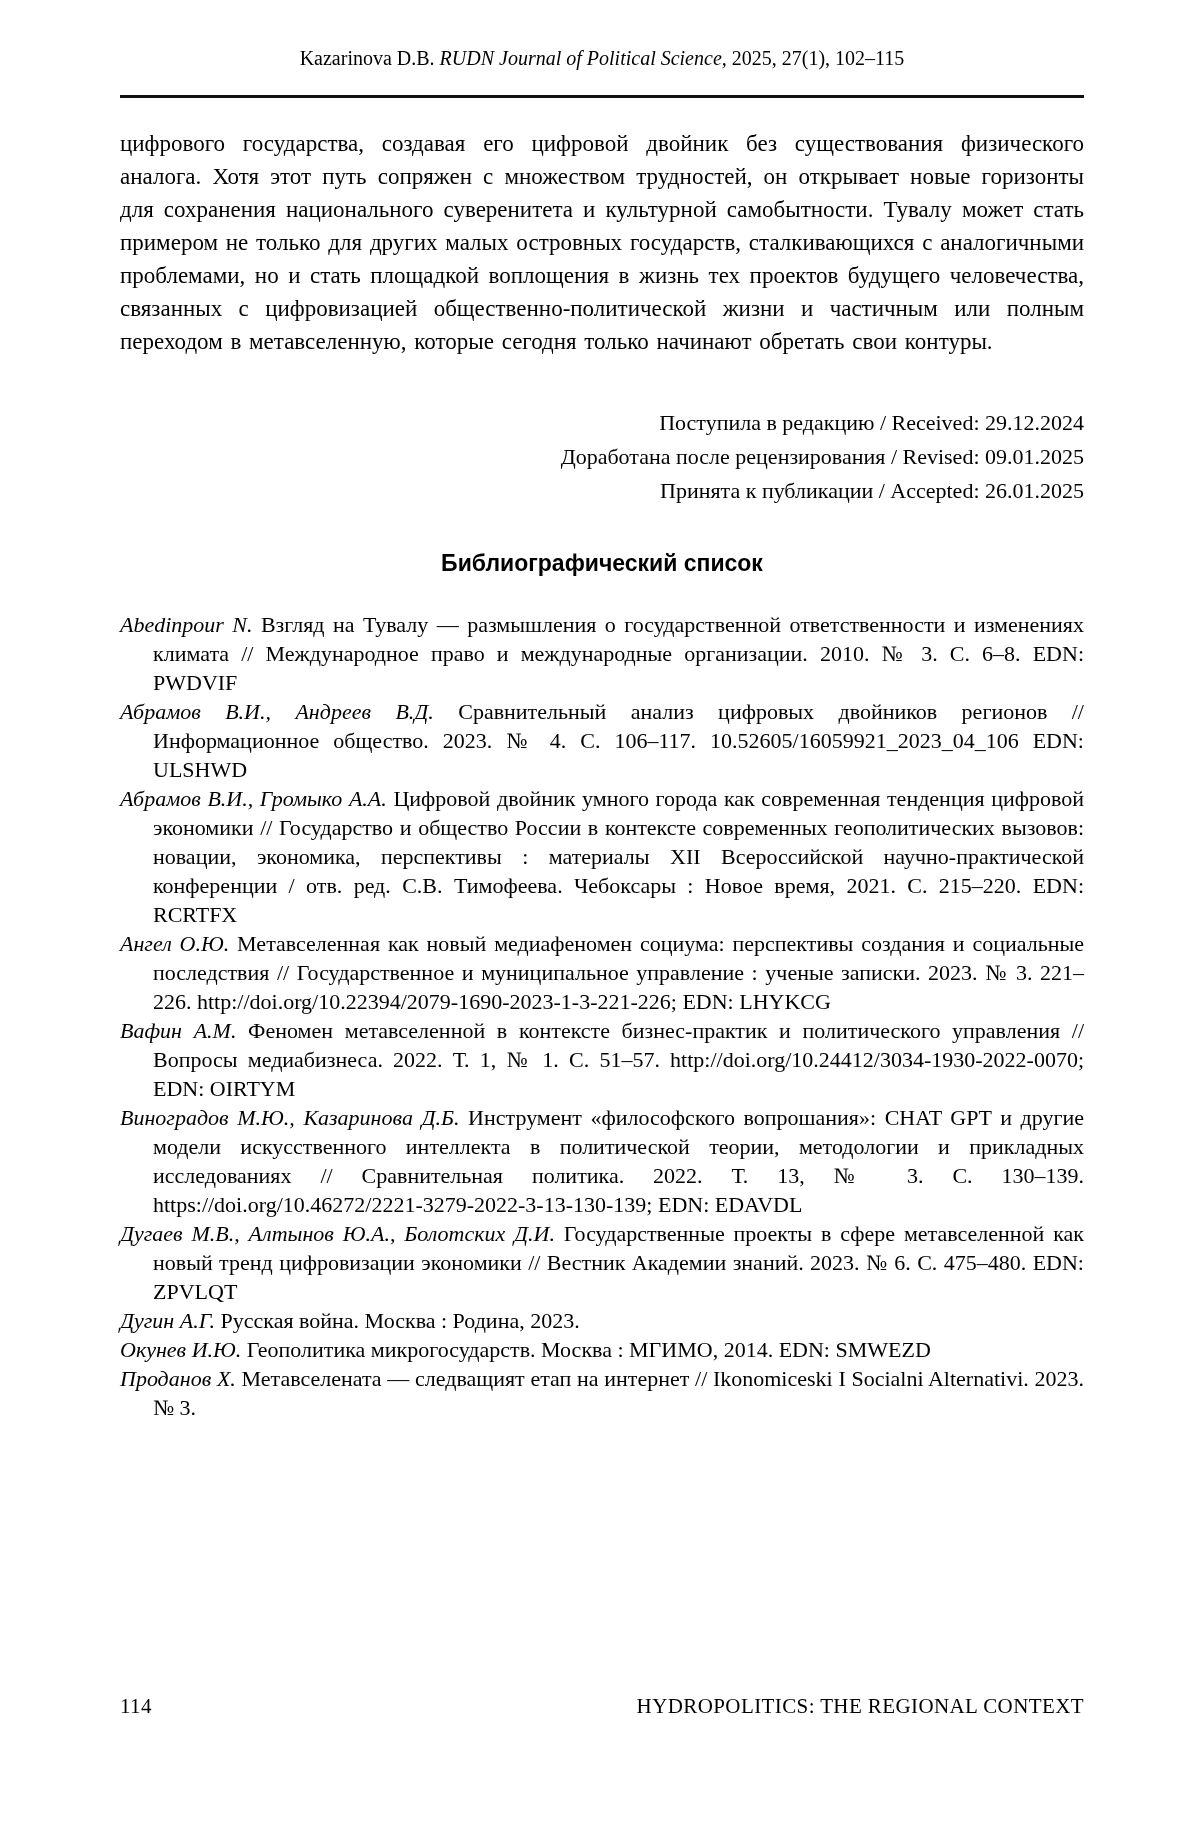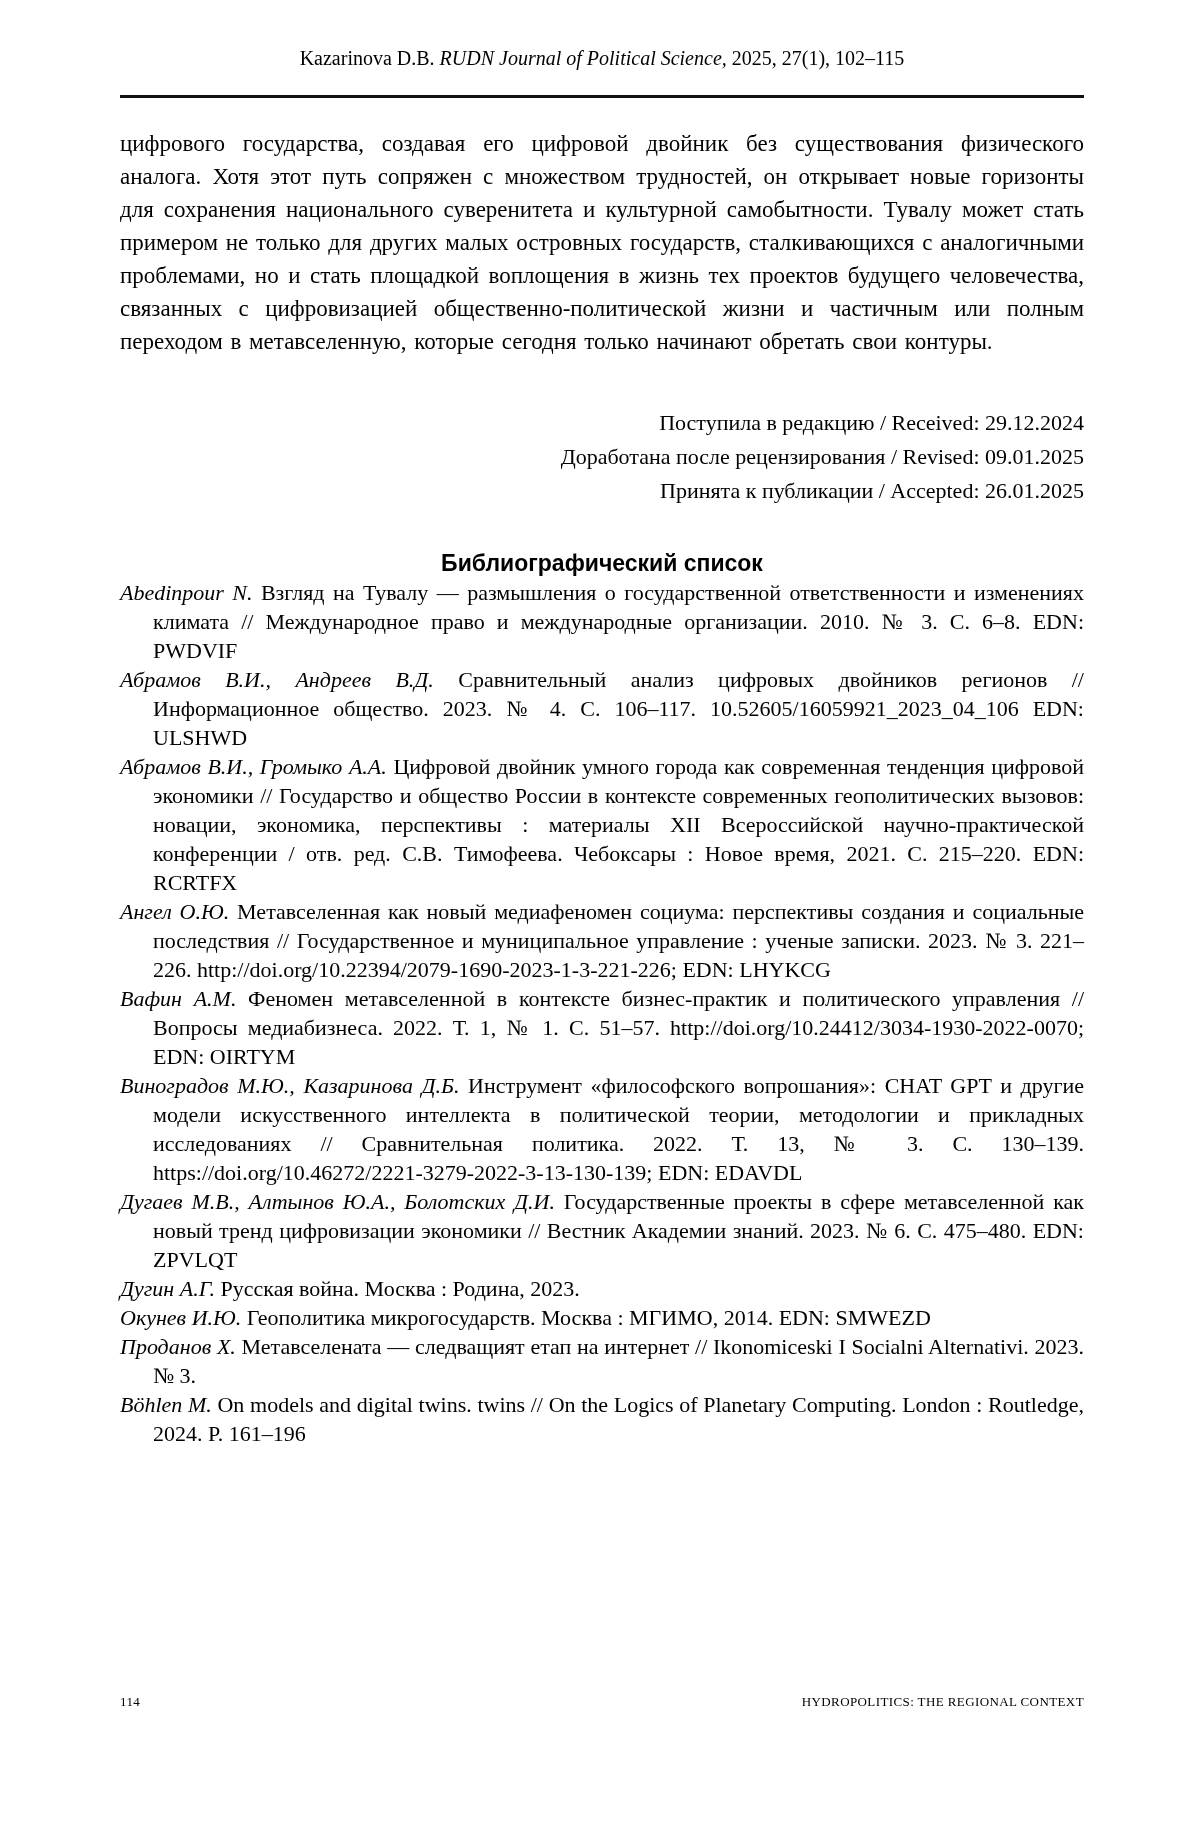--- a/index.html
+++ b/index.html
@@ -44,40 +44,40 @@
   }
   .bib-heading {
     margin-top: 40px;
     text-align: center;
     font-family: "Liberation Sans", sans-serif;
     font-weight: bold;
     font-size: 23px;
     line-height: 30px;
   }
   .reference-list {
-    margin: 0 0 0 0;
+    margin: 32px 0 0 0;
     padding: 0;
     list-style: none;
     font-size: 22px;
     line-height: 29px;
     text-align: justify;
   }
   .reference-list li {
     padding-left: 33px;
     text-indent: -33px;
     overflow-wrap: anywhere;
   }
   .reference-list .au { font-style: italic; }
   .page-footer {
     position: absolute;
     left: 120px; right: 116px; top: 1694px;
     display: flex;
     justify-content: space-between;
     align-items: baseline;
-    font-size: 13px;
+    font-size: 21px;
     letter-spacing: 0.4px;
   }
 </style>
 </head>
 <body>
 
 <div class="page">
 
   <div class="running-head">
     <span>Kazarinova D.B. </span><span class="it">RUDN Journal of Political Science,</span><span> 2025, 27(1), 102–115</span>
@@ -99,21 +99,20 @@
     <li><span class="au">Abedinpour N.</span><span> Взгляд на Тувалу — размышления о государственной ответственности и изменениях климата // Международное право и международные организации. 2010. № 3. С. 6–8. EDN: PWDVIF</span></li>
     <li><span class="au">Абрамов В.И., Андреев В.Д.</span><span> Сравнительный анализ цифровых двойников регионов // Информационное общество. 2023. № 4. С. 106–117. 10.52605/16059921_2023_04_106 EDN: ULSHWD</span></li>
     <li><span class="au">Абрамов В.И., Громыко А.А.</span><span> Цифровой двойник умного города как современная тенденция цифровой экономики // Государство и общество России в контексте современных геополитических вызовов: новации, экономика, перспективы : материалы XII Всероссийской научно-практической конференции / отв. ред. С.В. Тимофеева. Чебоксары : Новое время, 2021. С. 215–220. EDN: RCRTFX</span></li>
     <li><span class="au">Ангел О.Ю.</span><span> Метавселенная как новый медиафеномен социума: перспективы создания и социальные последствия // Государственное и муниципальное управление : ученые записки. 2023. № 3. 221–226. http://doi.org/10.22394/2079-1690-2023-1-3-221-226; EDN: LHYKCG</span></li>
     <li><span class="au">Вафин А.М.</span><span> Феномен метавселенной в контексте бизнес-практик и политического управления // Вопросы медиабизнеса. 2022. Т. 1, № 1. С. 51–57. http://doi.org/10.24412/3034-1930-2022-0070; EDN: OIRTYM</span></li>
     <li><span class="au">Виноградов М.Ю., Казаринова Д.Б.</span><span> Инструмент «философского вопрошания»: CHAT GPT и другие модели искусственного интеллекта в политической теории, методологии и прикладных исследованиях // Сравнительная политика. 2022. Т. 13, № 3. С. 130–139. https://doi.org/10.46272/2221-3279-2022-3-13-130-139; EDN: EDAVDL</span></li>
     <li><span class="au">Дугаев М.В., Алтынов Ю.А., Болотских Д.И.</span><span> Государственные проекты в сфере метавселенной как новый тренд цифровизации экономики // Вестник Академии знаний. 2023. № 6. С. 475–480. EDN: ZPVLQT</span></li>
     <li><span class="au">Дугин А.Г.</span><span> Русская война. Москва : Родина, 2023.</span></li>
     <li><span class="au">Окунев И.Ю.</span><span> Геополитика микрогосударств. Москва : МГИМО, 2014. EDN: SMWEZD</span></li>
     <li><span class="au">Проданов Х.</span><span> Метавселената — следващият етап на интернет // Ikonomiceski I Socialni Alternativi. 2023. № 3.</span></li>
-    <li><span class="au">Böhlen M.</span><span> On models and digital twins. twins // On the Logics of Planetary Computing. London : Routledge, 2024. P. 161–196</span></li>
   </ul>
 
 </div>
 
 <div class="page-footer">
   <span>114</span>
   <span>HYDROPOLITICS: THE REGIONAL CONTEXT</span>
 </div>
 
 </body></html>

